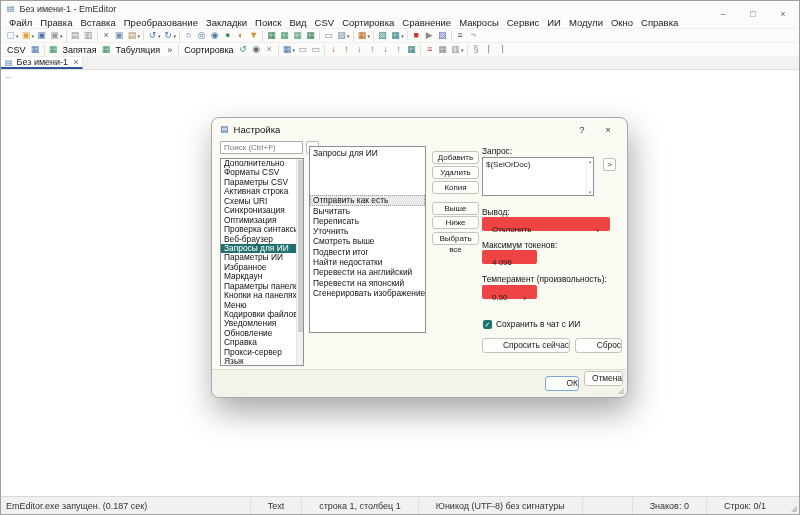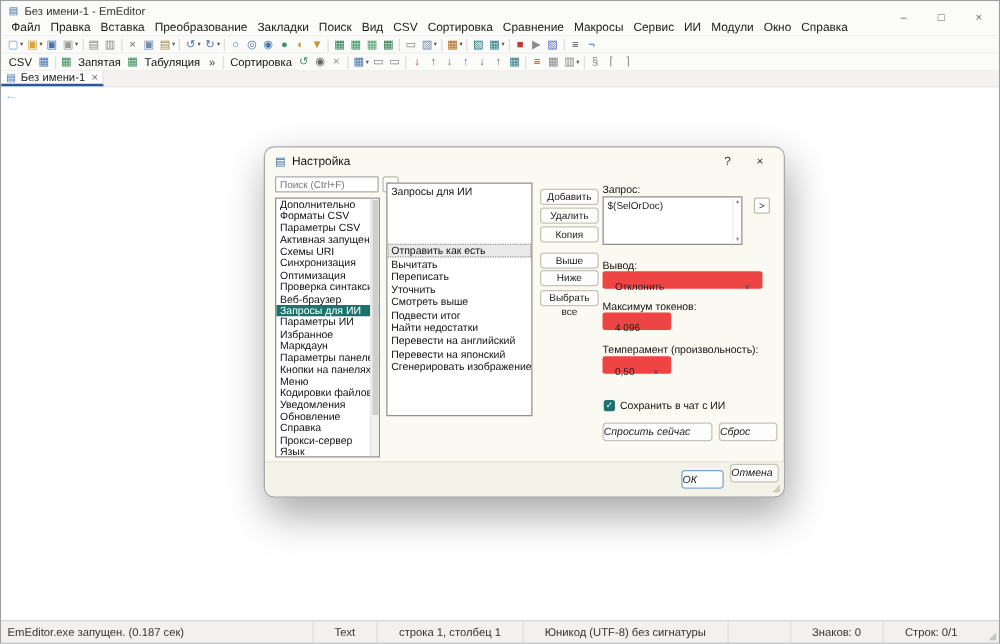--- a/index.html
+++ b/index.html
@@ -113,21 +113,21 @@
   .i-max{left:270px;top:132px;width:55px;height:13px}
   .s-temp{left:270px;top:167px;width:55px;height:13px}
   .sel-chev { position:absolute; right:3px; top:2px; font-size:6px; color:#444; line-height:9px; }
 
   .cb-row { position:absolute; left:271px; top:201px; display:flex; align-items:center; }
   .cb { width:9px; height:9px; background:var(--accent,#1e716d); border-radius:2px;
     color:#fff; font-size:7px; line-height:9px; text-align:center; margin-right:4px; }
   .cb-label { font-size:8.4px; }
 
   .btn { position:absolute; background:#fdfdfb; border:1px solid #c6c4b8; border-radius:3px;
-    font-size:8.4px; text-align:left; color:#222;font-style:italic; }
+    font-size:8.4px; text-align:right; color:#222; }
   .b-ask{left:270px;top:220px;width:88px;height:15px;line-height:13px}
   .b-reset{left:363px;top:220px;width:47px;height:15px;line-height:13px}
 
   .dlg-footer { position:absolute; left:0; bottom:0; width:100%; height:28px;
     background:#f4f3ea; border-top:1px solid #dedccd; border-radius:0 0 8px 8px; }
   .b-ok{left:333px;top:6px;width:34px;height:15px;line-height:13px;border:1px solid #7aa7d7}
   .b-cancel{left:372px;top:1px;width:39px;height:15px;line-height:13px}
   .dlg-grip{position:absolute;right:3px;bottom:2px;color:#cfcdbd;font-size:8px}
 </style>
 </head>
@@ -288,21 +288,21 @@
     <span class="dlg-close">×</span>
 
     <input class="search-input" placeholder="Поиск (Ctrl+F)" style="">
     <span class="mini-btn search-go">&gt;</span>
 
     <div class="cat-list">
       <div id="cat-items">
           <div class="cat-item">Дополнительно</div>
           <div class="cat-item">Форматы CSV</div>
           <div class="cat-item">Параметры CSV</div>
-          <div class="cat-item">Активная запущен</div>
+          <div class="cat-item">Активная строка</div>
           <div class="cat-item">Схемы URI</div>
           <div class="cat-item">Синхронизация</div>
           <div class="cat-item">Оптимизация</div>
           <div class="cat-item">Проверка синтаксиса</div>
           <div class="cat-item">Веб-браузер</div>
           <div class="cat-item sel">Запросы для ИИ</div>
           <div class="cat-item">Параметры ИИ</div>
           <div class="cat-item">Избранное</div>
           <div class="cat-item">Маркдаун</div>
           <div class="cat-item">Параметры панелей</div>

